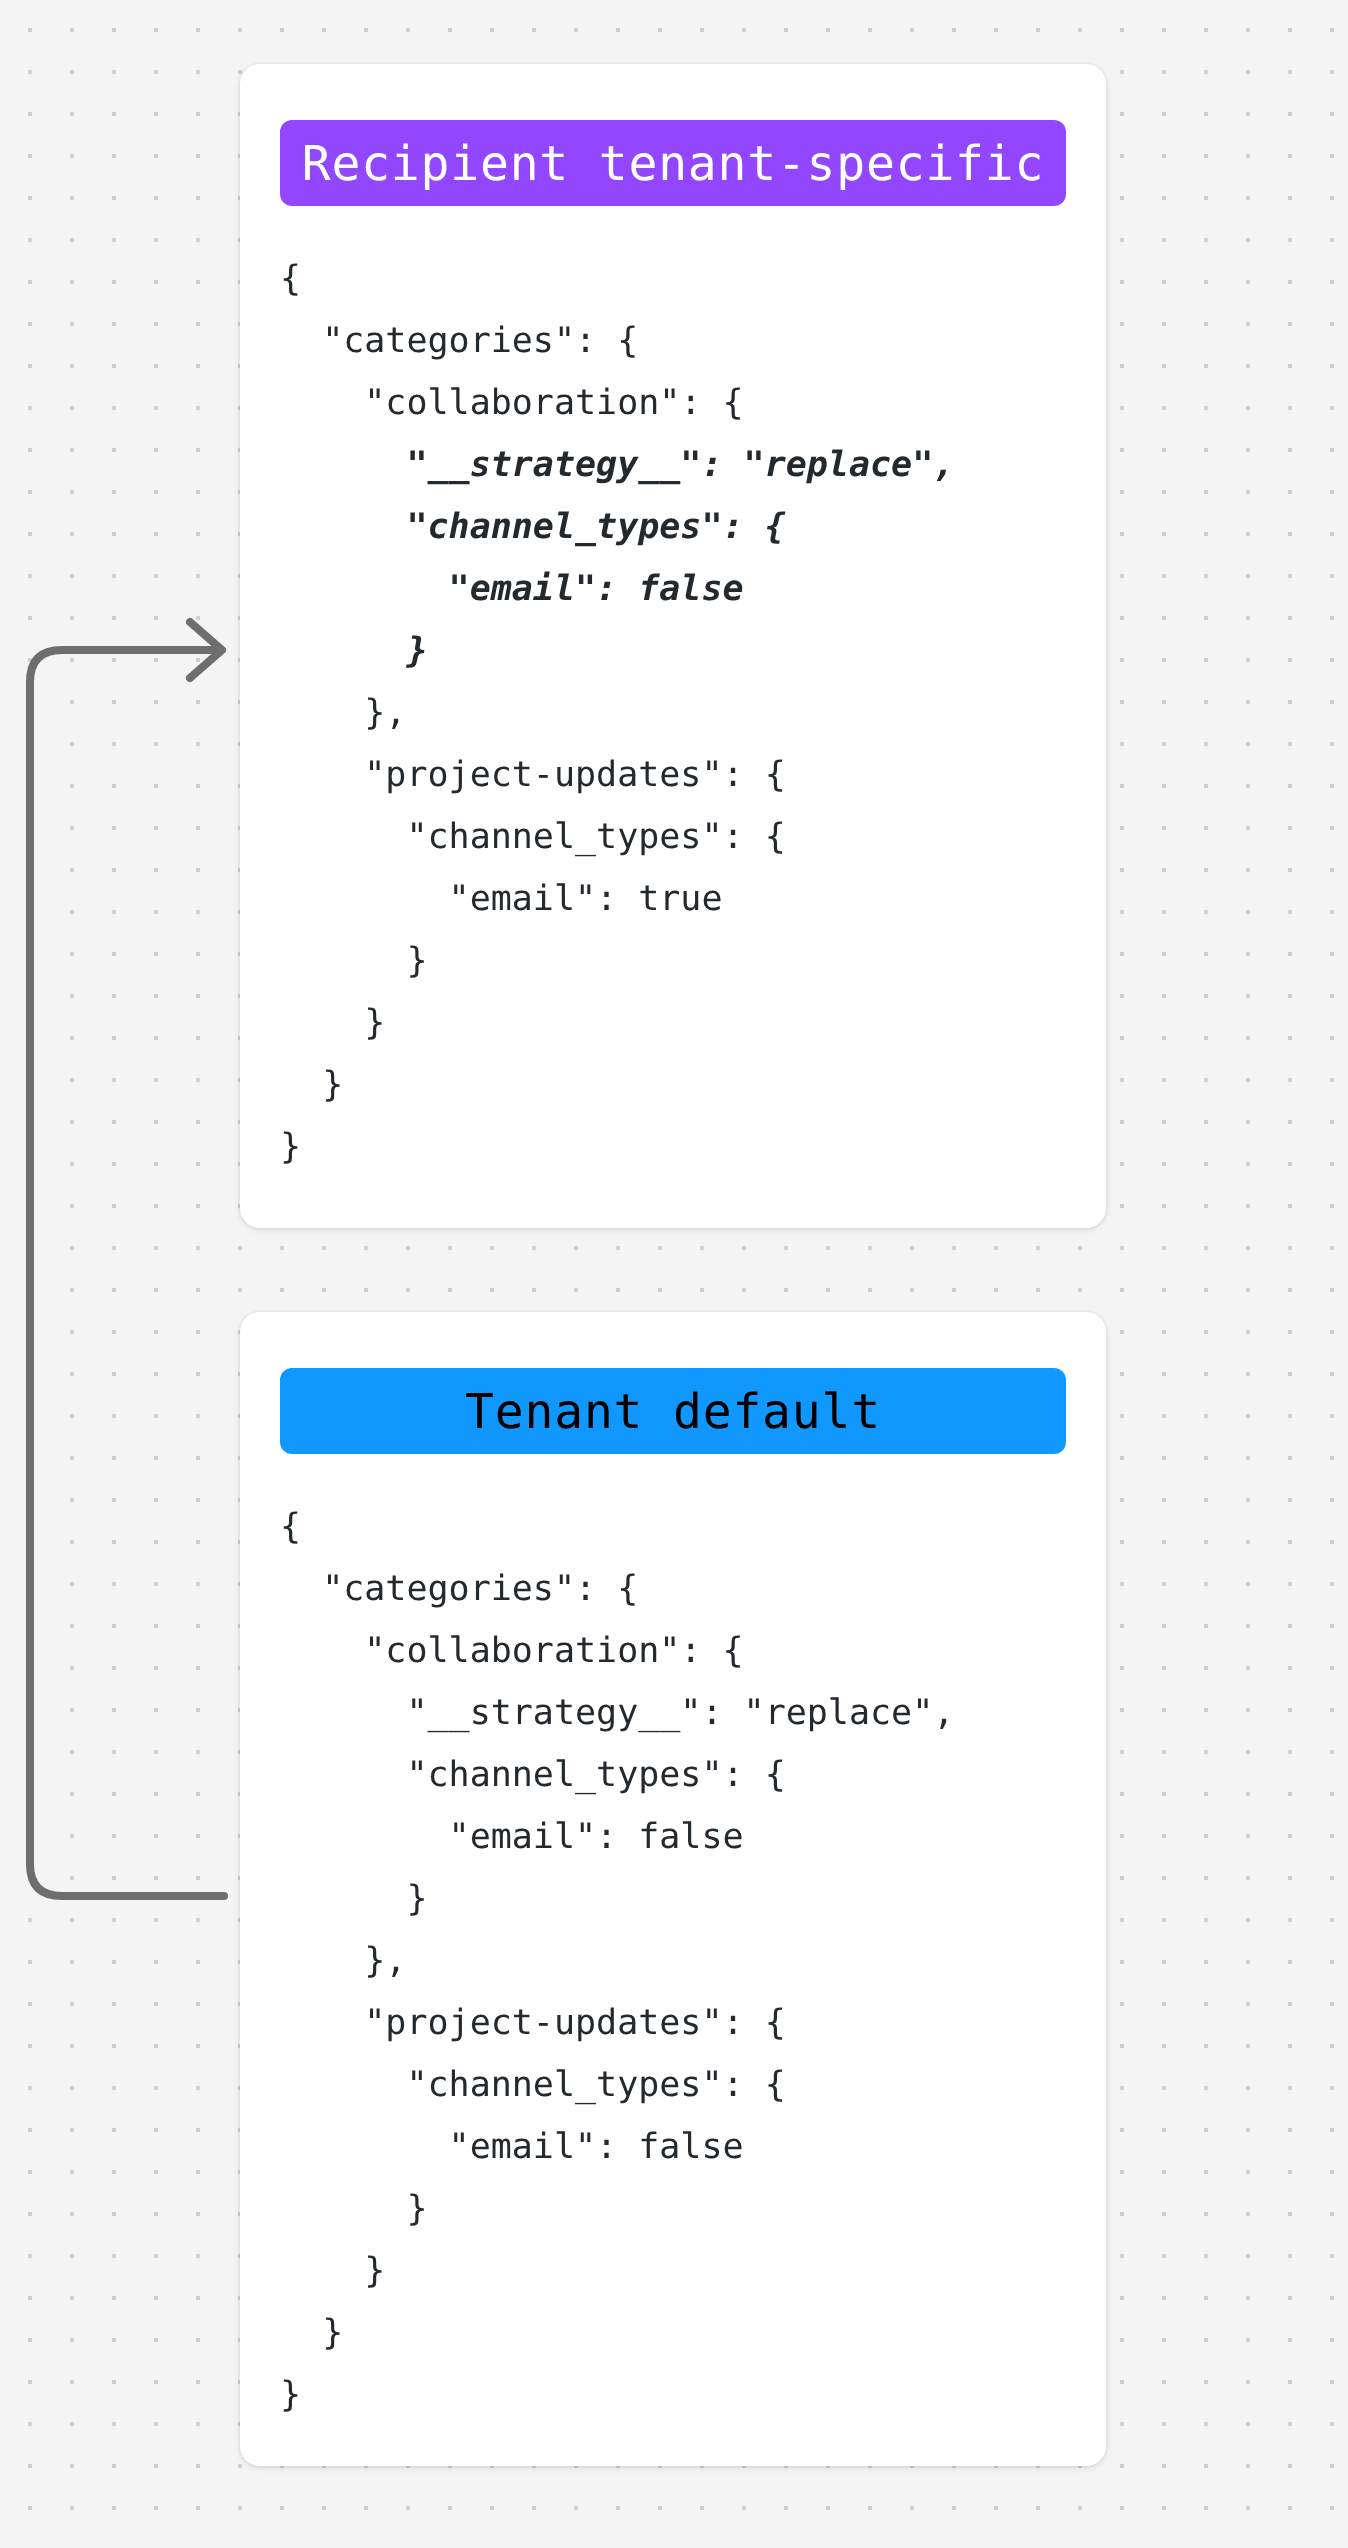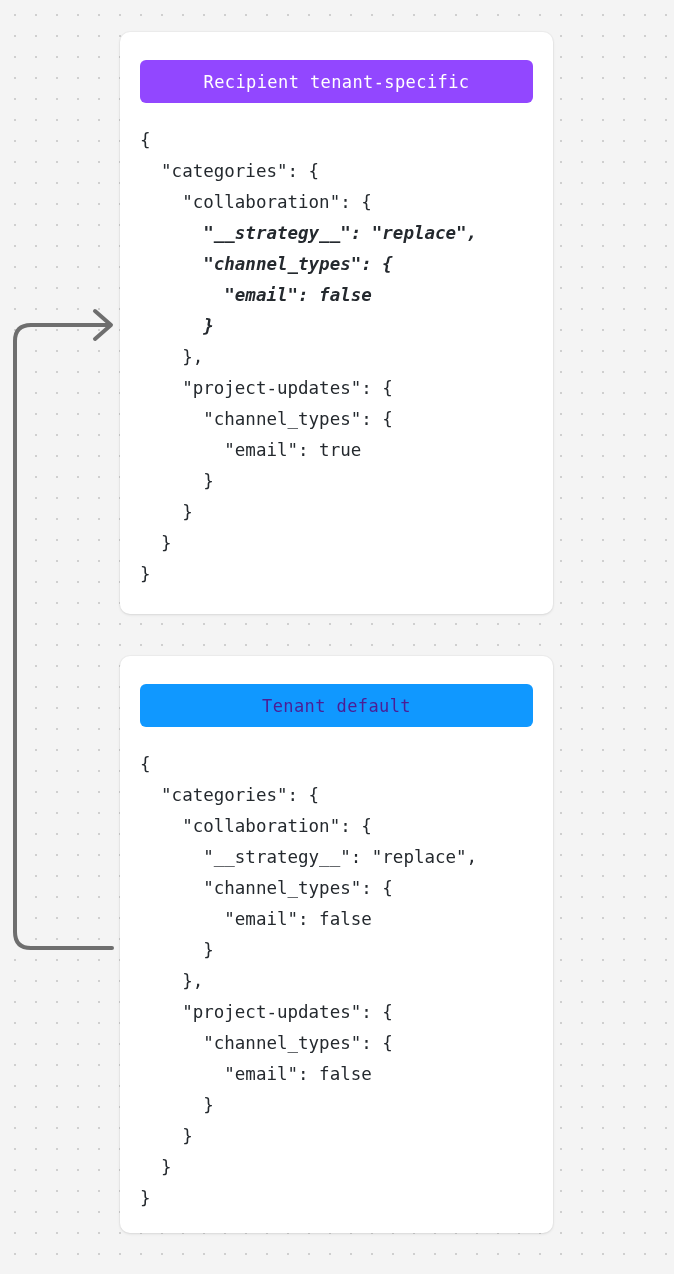--- a/index.html
+++ b/index.html
@@ -44,21 +44,21 @@
   #card-tenant    { top: 656px; height: 577px; }
 
   .card-header {
     height: 43px;
     border-radius: 6px;
     display: flex;
     align-items: center;
     justify-content: center;
     color: #ffffff;
     font-family: "DejaVu Sans Mono", "Liberation Mono", monospace;
-    font-size: 17px;
+    font-size: 24px;
     font-weight: 400;
     letter-spacing: 0.4px;
     white-space: pre;
   }
 
   .card-body {
     margin-top: 22px;
     font-family: "DejaVu Sans Mono", "Liberation Mono", monospace;
     font-size: 17.5px;
     line-height: 31px;
@@ -84,15 +84,15 @@
   <path d="M 112 658 L 31 658 Q 15 658 15 642 L 15 51 Q 15 35 31 35 L 108 35" stroke="#6e6e6e" stroke-width="4" fill="none" stroke-linecap="round" stroke-linejoin="round"></path>
   <path d="M 95 21 L 111 35 L 95 49" stroke="#6e6e6e" stroke-width="4" fill="none" stroke-linecap="round" stroke-linejoin="round"></path>
 </svg>
 
 <div class="card" id="card-recipient">
   <div class="card-header" id="header-recipient" style="background: rgb(146, 71, 255); color: rgb(255, 255, 255);">Recipient tenant-specific</div>
   <div class="card-body" id="body-recipient"><span class="code-line">{</span><span class="code-line">  "categories": {</span><span class="code-line">    "collaboration": {</span><span class="code-line hl">      "__strategy__": "replace",</span><span class="code-line hl">      "channel_types": {</span><span class="code-line hl">        "email": false</span><span class="code-line hl">      }</span><span class="code-line">    },</span><span class="code-line">    "project-updates": {</span><span class="code-line">      "channel_types": {</span><span class="code-line">        "email": true</span><span class="code-line">      }</span><span class="code-line">    }</span><span class="code-line">  }</span><span class="code-line">}</span></div>
 </div>
 
 <div class="card" id="card-tenant">
-  <div class="card-header" id="header-tenant" style="background: rgb(16, 152, 255); color: #4c1d95;">Tenant default</div>
+  <div class="card-header" id="header-tenant" style="background: rgb(16, 152, 255); color: #000000;">Tenant default</div>
   <div class="card-body" id="body-tenant"><span class="code-line">{</span><span class="code-line">  "categories": {</span><span class="code-line">    "collaboration": {</span><span class="code-line">      "__strategy__": "replace",</span><span class="code-line">      "channel_types": {</span><span class="code-line">        "email": false</span><span class="code-line">      }</span><span class="code-line">    },</span><span class="code-line">    "project-updates": {</span><span class="code-line">      "channel_types": {</span><span class="code-line">        "email": false</span><span class="code-line">      }</span><span class="code-line">    }</span><span class="code-line">  }</span><span class="code-line">}</span></div>
 </div>
 
 </body></html>

